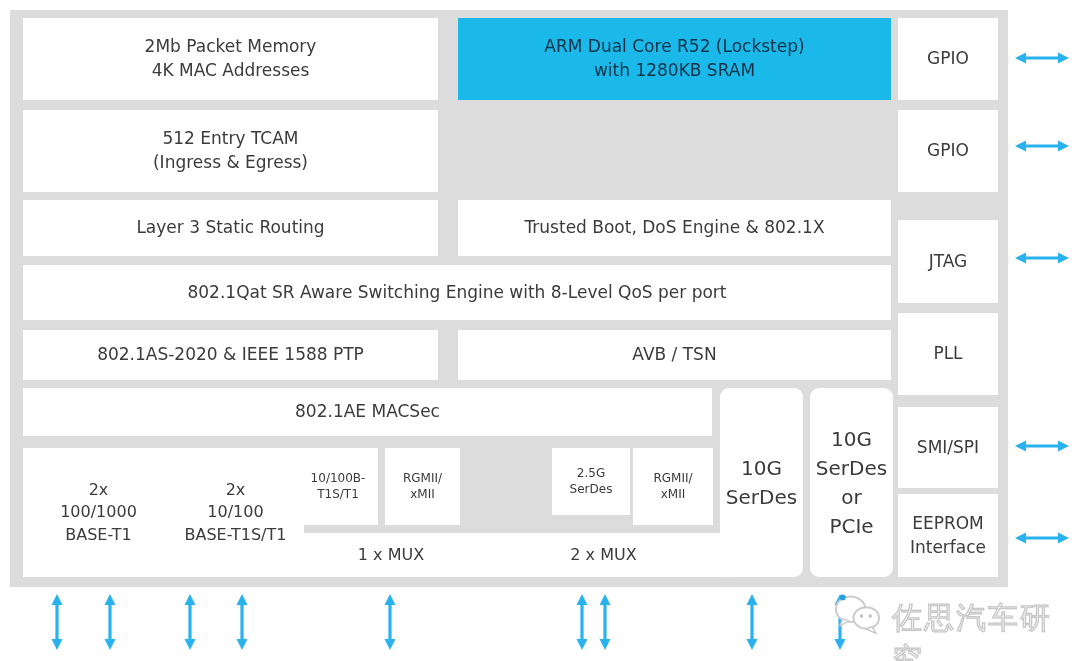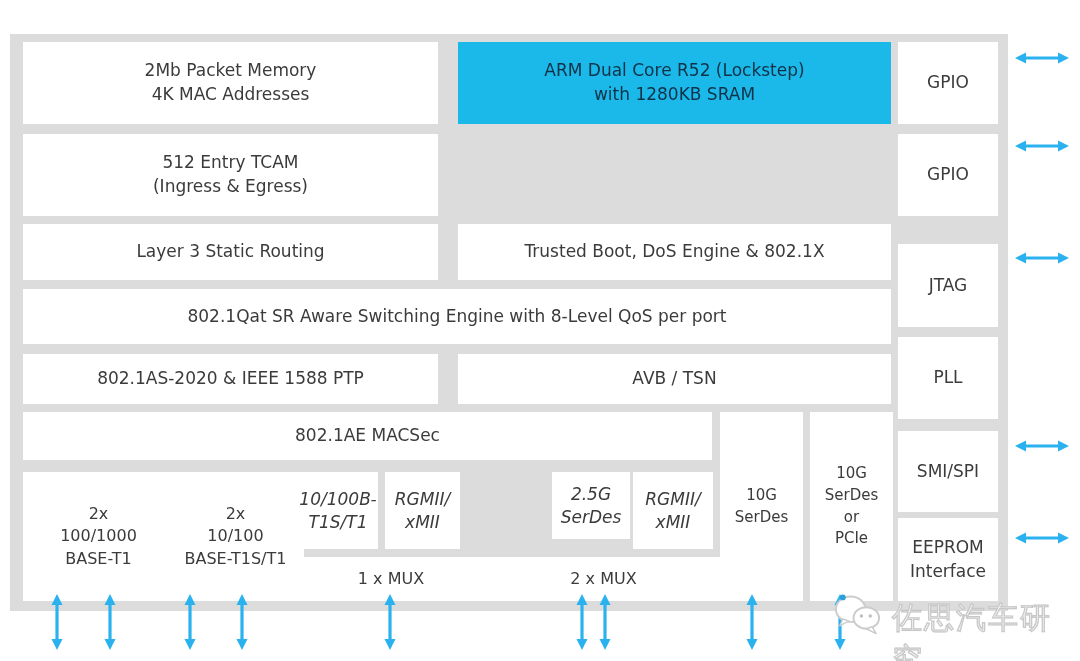--- a/index.html
+++ b/index.html
@@ -8,30 +8,30 @@
     --panel:#dcdcdc;
     --text:#3b3b3b;
     --armtext:#0f3249;
     --wm:#c8c8c8;
   }
   html,body{margin:0;padding:0;background:#fff;}
   #canvas{
     position:relative;width:1080px;height:661px;background:#fff;overflow:hidden;
     font-family:"DejaVu Sans","Liberation Sans",sans-serif;color:var(--text);
   }
-  #panel{position:absolute;left:10px;top:10px;width:998px;height:577px;background:var(--panel);margin-top:24px;}
+  #panel{position:absolute;left:10px;top:10px;width:998px;height:577px;background:var(--panel);}
   .blk{
     position:absolute;background:#ffffff;display:flex;align-items:center;justify-content:center;
     text-align:center;font-size:17px;line-height:1.4;
   }
   .lbl{white-space:pre-line;}
   .accent{background:var(--accent);color:var(--armtext);}
   .f16{font-size:16px;padding-left:12px;}
-  .f15{font-size:15px;line-height:1.45;}
-  .f13{font-size:17px;line-height:1.3;font-style:italic;}
+  .f15{font-size:20px;line-height:1.45;border-radius:9px;}
+  .f13{font-size:12px;line-height:1.3;}
   .arrow{position:absolute;}
   #watermark{position:absolute;left:833px;top:592px;display:flex;align-items:flex-start;}
   #wm-text{
     font-size:30px;letter-spacing:2px;color:#f2f2f2;margin-left:8px;margin-top:6px;
     -webkit-text-stroke:1.2px var(--wm);text-shadow:0 0 1px var(--wm);
   }
 </style>
 </head>
 <body>
 

